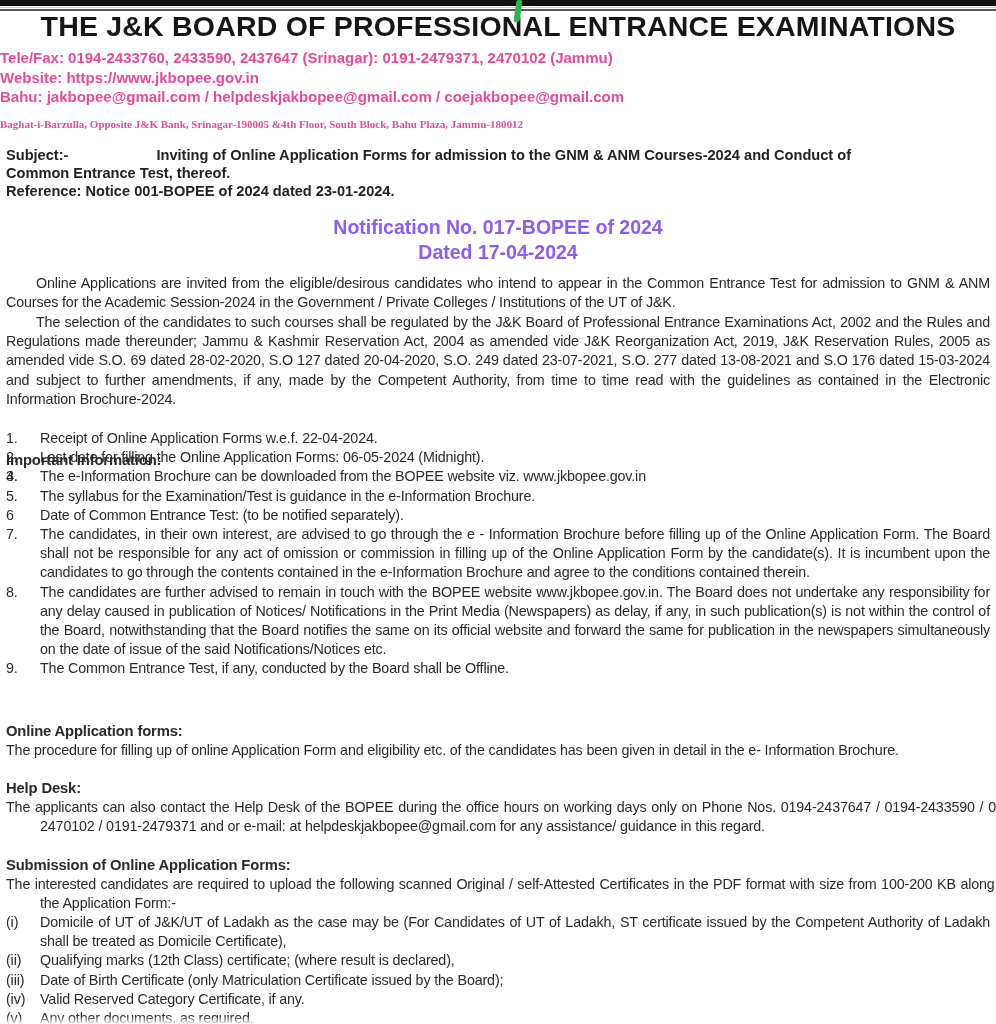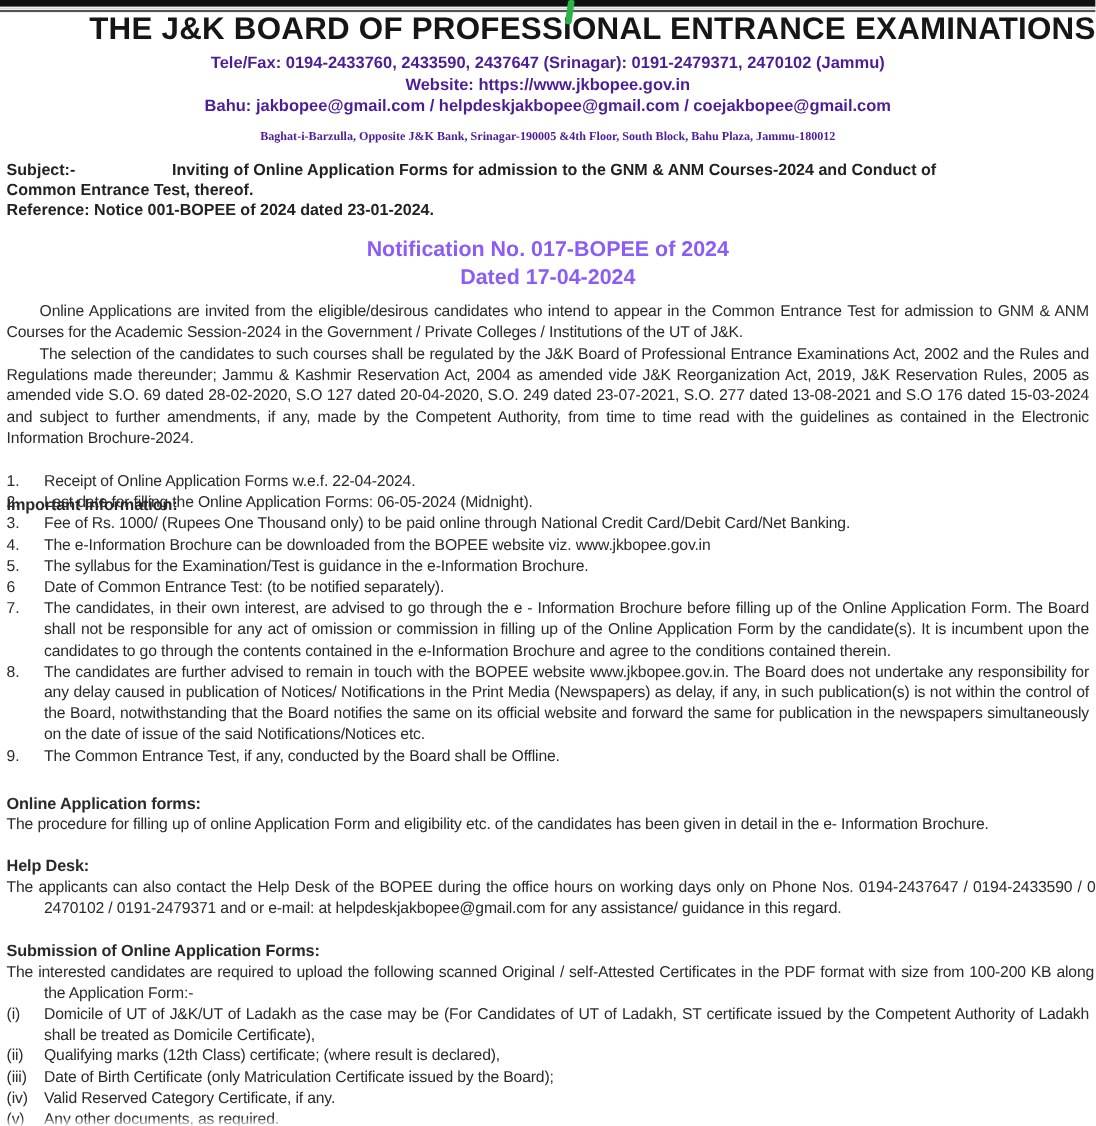--- a/index.html
+++ b/index.html
@@ -8,25 +8,25 @@
     background: #ffffff; color: #1a1a1a;
     font-family: "Liberation Sans", sans-serif;
     position: relative;
   }
   .top-band { position: absolute; left: 0; top: 0; width: 996px; height: 6px; background: #111; }
   .top-band-line { position: absolute; left: 0; top: 7px; width: 996px; height: 1px; background: #cfcfcf; }
   .top-band-line2 { position: absolute; left: 0; top: 9px; width: 996px; height: 2px; background: #555; }
   .marker { position: absolute; left: 515px; top: 0; width: 6px; height: 22px; background: #2db34a; border-radius: 2px; transform: skewX(-8deg); }
 
   .header-title {
-    position: absolute; left: 0; top: 9px; width: 996px; text-align: right;
+    position: absolute; left: 0; top: 9px; width: 996px; text-align: center;
     font-size: 28.5px; font-weight: bold; letter-spacing: 0.2px; color: #161616;
     line-height: 34px; white-space: nowrap;
   }
-  .hline { position: absolute; left: 0; width: 996px; text-align: center; font-weight: bold; font-size: 15px; color: #4c1d95; white-space: nowrap; line-height: 18px; }
+  .hline { position: absolute; left: 0; width: 996px; text-align: left; font-weight: bold; font-size: 15px; color: #ec4899; white-space: nowrap; line-height: 18px; }
   .addr { font-size: 11px; font-family: Liberation Serif, serif; }
 
   .block { position: absolute; left: 6px; width: 984px; font-size: 14.6px; line-height: 18px; color: #222; }
   .bold { font-weight: bold; }
   .subject-gap { display: inline-block; width: 88px; }
   .notif { position: absolute; left: 0; width: 996px; text-align: center; font-weight: bold; font-size: 19.5px; line-height: 22px; color: #8b5cf6; }
 
   .para { position: absolute; left: 6px; width: 984px; font-size: 14.3px; line-height: 19.2px; text-align: justify; color: #2a2a2a; letter-spacing: -0.15px; }
   .indent { text-indent: 30px; }
   .hang { padding-left: 34px; text-indent: -34px; }
@@ -63,21 +63,21 @@
 <div class="notif" style="top:241px;">Dated 17-04-2024</div>
 
 <div class="para indent" style="top:274px;">Online Applications are invited from the eligible/desirous candidates who intend to appear in the Common Entrance Test for admission to GNM &amp; ANM Courses for the Academic Session-2024 in the Government / Private Colleges / Institutions of the UT of J&amp;K.</div>
 <div class="para indent" style="top:313px;">The selection of the candidates to such courses shall be regulated by the J&amp;K Board of Professional Entrance Examinations Act, 2002 and the Rules and Regulations made thereunder; Jammu &amp; Kashmir Reservation Act, 2004 as amended vide J&amp;K Reorganization Act, 2019, J&amp;K Reservation Rules, 2005 as amended vide S.O. 69 dated 28-02-2020, S.O 127 dated 20-04-2020, S.O. 249 dated 23-07-2021, S.O. 277 dated 13-08-2021 and S.O 176 dated 15-03-2024 and subject to further amendments, if any, made by the Competent Authority, from time to time read with the guidelines as contained in the Electronic Information Brochure-2024.</div>
 
 <div class="para sec-head" style="top:416px;margin-top:35px;">Important Information:</div>
 
 <ul class="list" style="top:429px;">
   <li><span class="num">1.</span><span>Receipt of Online Application Forms w.e.f. 22-04-2024.</span></li>
   <li><span class="num">2.</span><span>Last date for filling the Online Application Forms: 06-05-2024 (Midnight).</span></li>
-  <li><span class="num">3.</span><span>Fee of Rs. 1000/ (Rupees One Thousand only) to be paid online through National Credit Card/Debit Card/Net Banking.</span></li>
+  <li><span class="num">3.</span></li>
   <li><span class="num">4.</span><span>The e-Information Brochure can be downloaded from the BOPEE website viz. www.jkbopee.gov.in</span></li>
   <li><span class="num">5.</span><span>The syllabus for the Examination/Test is guidance in the e-Information Brochure.</span></li>
   <li><span class="num">6</span><span>Date of Common Entrance Test: (to be notified separately).</span></li>
   <li><span class="num">7.</span><span>The candidates, in their own interest, are advised to go through the e - Information Brochure before filling up of the Online Application Form. The Board shall not be responsible for any act of omission or commission in filling up of the Online Application Form by the candidate(s). It is incumbent upon the candidates to go through the contents contained in the e-Information Brochure and agree to the conditions contained therein.</span></li>
   <li><span class="num">8.</span><span>The candidates are further advised to remain in touch with the BOPEE website www.jkbopee.gov.in. The Board does not undertake any responsibility for any delay caused in publication of Notices/ Notifications in the Print Media (Newspapers) as delay, if any, in such publication(s) is not within the control of the Board, notwithstanding that the Board notifies the same on its official website and forward the same for publication in the newspapers simultaneously on the date of issue of the said Notifications/Notices etc.</span></li>
   <li><span class="num">9.</span><span>The Common Entrance Test, if any, conducted by the Board shall be Offline.</span></li>
 </ul>
 
 <div class="para sec-head" style="top:722px;">Online Application forms:</div>
 <div class="para hang" style="top:741px;">The procedure for filling up of online Application Form and eligibility etc. of the candidates has been given in detail in the e- Information Brochure.</div>

